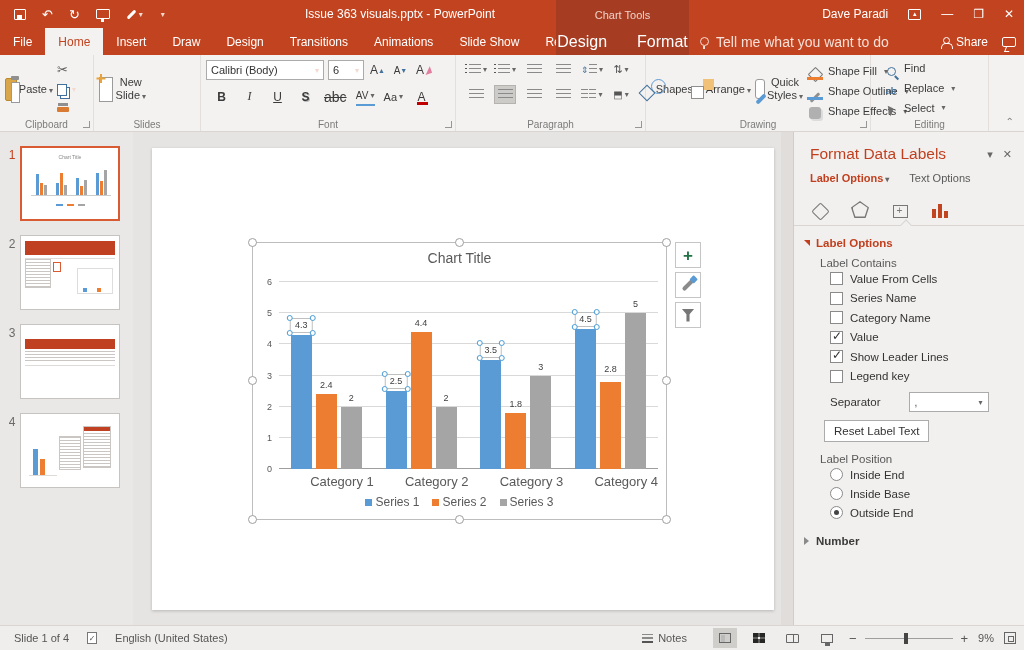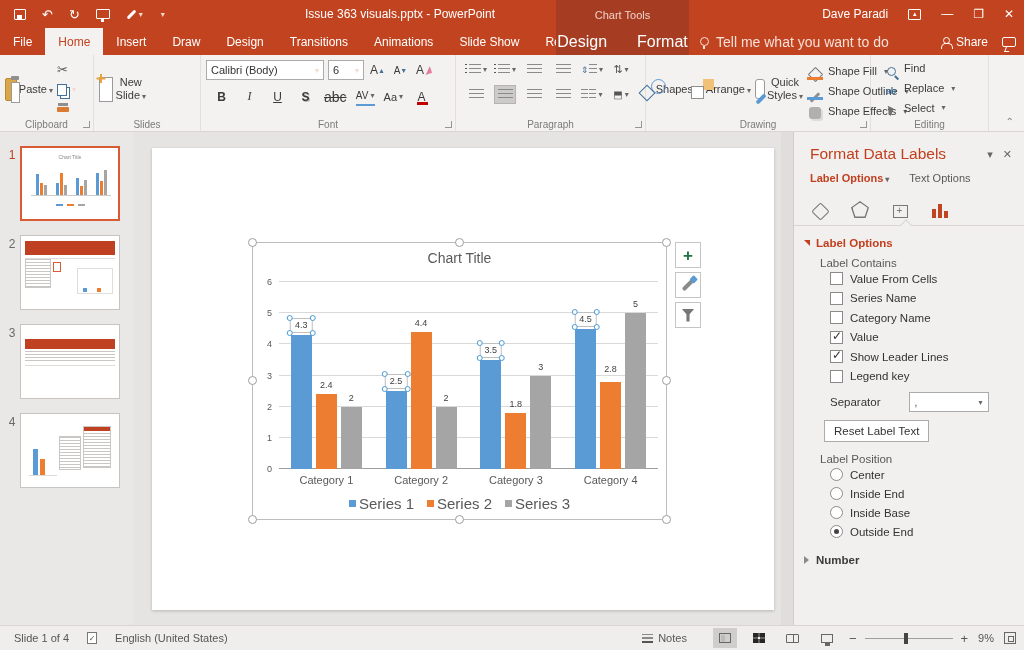--- a/index.html
+++ b/index.html
@@ -125,23 +125,23 @@
 .ytick{position:absolute;right:3px;font-size:9px;color:#595959;width:19px;text-align:right}
 .chart-plot{position:absolute;left:26px;top:39px;width:379px;height:187px}
 .gridline{position:absolute;left:0;right:0;height:1px;background:#d9d9d9}
 .gridline.baseline{background:#9e9e9e}
 .bar{position:absolute;bottom:0}
 .bar-label{position:absolute;transform:translateX(-50%);font-size:9px;color:#404040;white-space:nowrap}
 .lbl-box{position:relative;border:1px solid #bfbfbf;background:#fff;padding:0 4px;line-height:13px}
 .bh{position:absolute;width:6px;height:6px;border-radius:50%;background:#fff;border:1px solid #4a9cd6}
 .bh.tl{left:-4px;top:-4px}.bh.tr{right:-4px;top:-4px}.bh.bl{left:-4px;bottom:-4px}.bh.br{right:-4px;bottom:-4px}
 .chart-cats{position:absolute;left:26px;top:231px;width:379px;display:flex}
-.cat-label{flex:1;text-align:center;font-size:11px;color:#595959}
+.cat-label{flex:1;text-align:right;font-size:13px;color:#595959}
 .chart-legend{position:absolute;left:0;right:0;top:252px;display:flex;justify-content:center;gap:13px}
-.leg-item{display:flex;align-items:center;gap:3px;font-size:15px;color:#595959}
+.leg-item{display:flex;align-items:center;gap:3px;font-size:12px;color:#595959}
 .leg-sw{width:7px;height:7px}
 .chart-btns{position:absolute;left:523px;top:94px;display:flex;flex-direction:column;gap:4px}
 .cbtn{width:26px;height:26px;background:#fff;border:1px solid #c5c5c5;display:flex;align-items:center;justify-content:center}
 .i-plus{color:#217346;font-size:17px;font-weight:bold;line-height:1}
 .i-brush{width:14px;height:4px;background:#8b8b8b;border-radius:2px;transform:rotate(-45deg);position:relative}
 .i-brush::after{content:"";position:absolute;right:-4px;top:-1px;width:6px;height:6px;background:#5b9bd5;border-radius:1px}
 .i-funnel{width:13px;height:13px;background:#777;clip-path:polygon(0 0,100% 0,62% 45%,62% 100%,38% 100%,38% 45%)}
 
 
 .panel{width:231px;background:#f2f0ee;border-left:1px solid #d0cdca;font-size:11.5px;color:#333;position:relative}
@@ -667,24 +667,20 @@
         <span class="sep-select">
             <span class="sep-val">,</span>
             <span class="caret" style="color:#666">▾</span>
           </span>
       </div>
       <span class="reset-btn">Reset Label Text</span>
 
       <div class="sub-label" style="margin-top:11px">Label Position</div>
       <div class="rad-row">
           <span class="rad"></span>
-          <span>Center</span>
-        </div>
-      <div class="rad-row">
-          <span class="rad"></span>
           <span>Inside End</span>
         </div>
       <div class="rad-row">
           <span class="rad"></span>
           <span>Inside Base</span>
         </div>
       <div class="rad-row">
           <span class="rad on"></span>
           <span>Outside End</span>
         </div>

